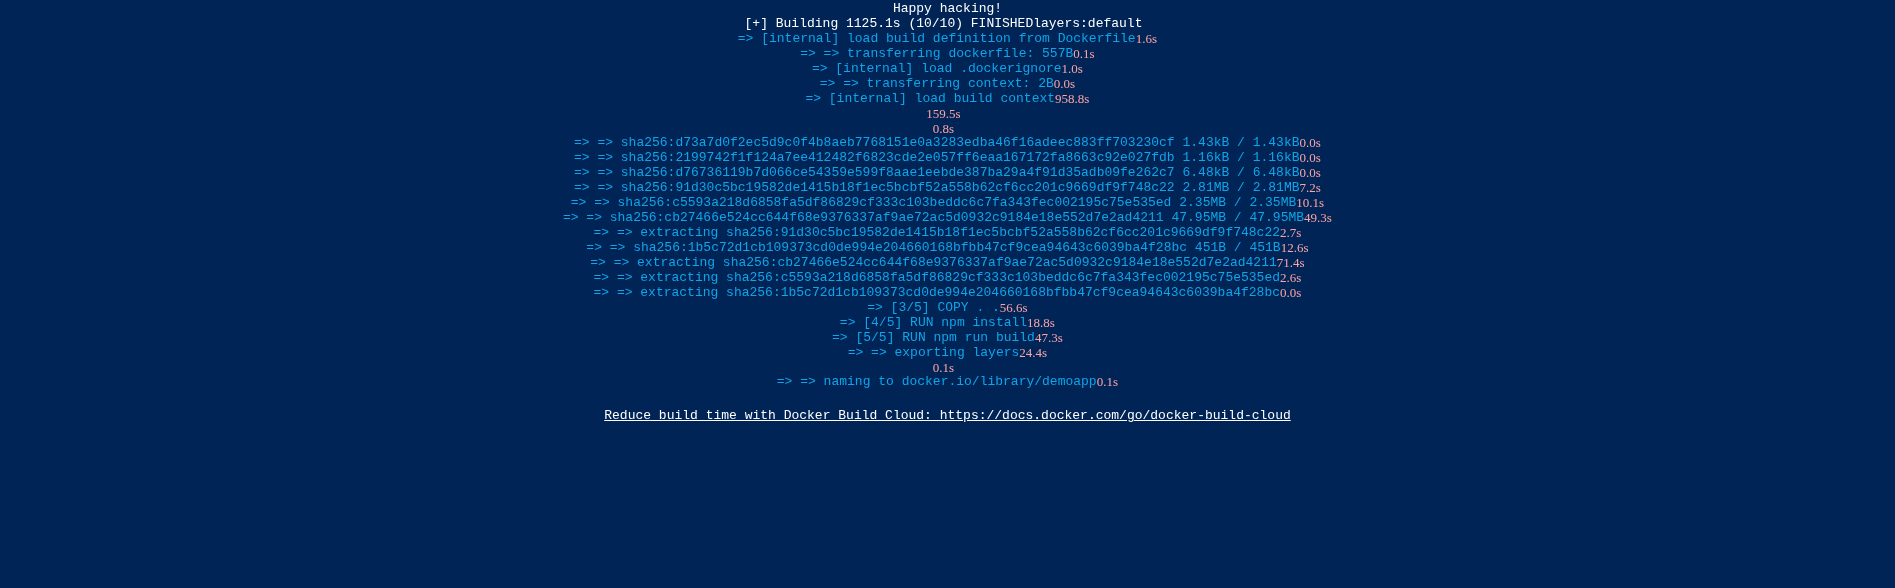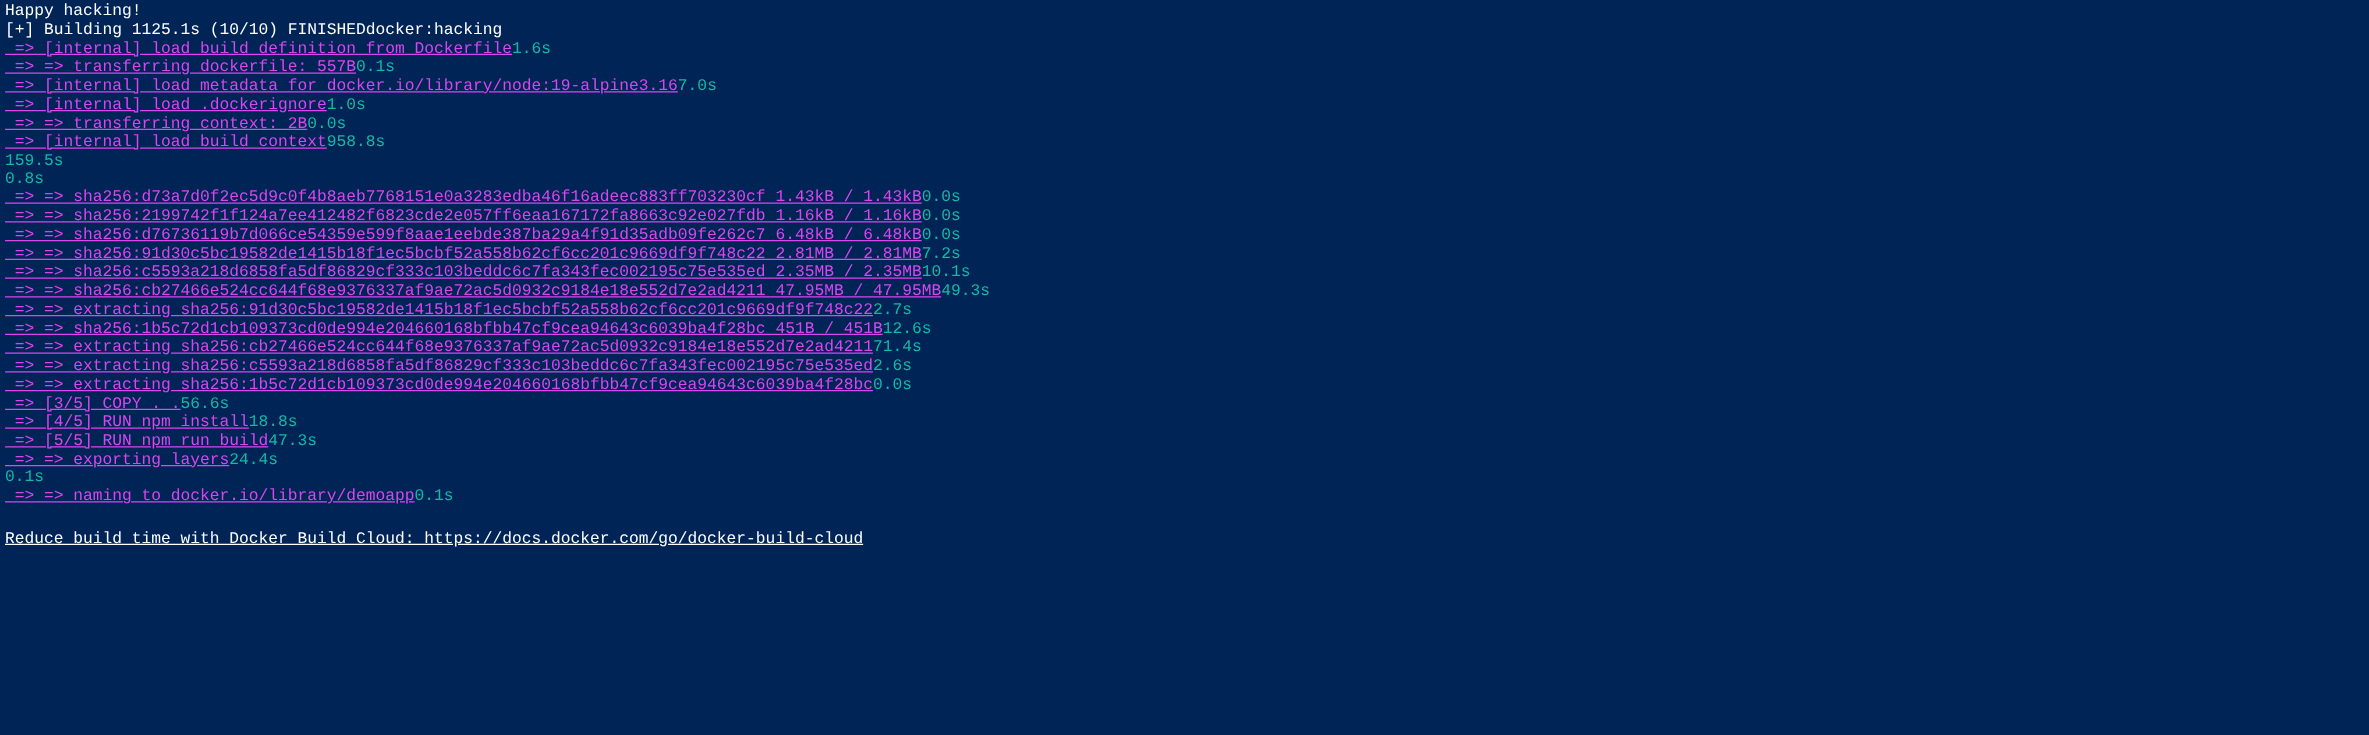--- a/index.html
+++ b/index.html
@@ -9,46 +9,45 @@
   font-family: 'Consolas', 'Courier New', monospace;
   font-size: 13px;
   line-height: 1.15;
   width: 1895px;
   height: 588px;
   overflow: hidden;
   padding: 2px 4px;
 }
 .line {
   display: flex;
-  justify-content: flex-start;
+  justify-content: center;
   white-space: pre;
 }
 .left { flex: 0 0 auto; }
 .right { flex: 0 0 auto; text-align: right; padding-right: 8px; }
 .white { color: #ffffff; }
-.step-text { color: #d946ef; text-decoration: underline; }
-.time { color: #14b8a6; }
+.step-text { color: #0ea5e9; }
+.time { color: #fca5a5; font-family: Liberation Serif, serif; }
 .footer { color: #ffffff; margin-top: 4px; text-decoration: underline; }
 </style>
 </head>
 <body>
 
 <div class="line">
   <span class="left white">Happy hacking!</span>
 </div>
 
 <div class="line">
   <span class="left white">[+] Building 1125.1s (10/10) FINISHED</span>
-  <span class="right white">docker:hacking</span>
+  <span class="right white">layers:default</span>
 </div>
 
 <div id="steps-container">
     <div class="line"><span class="left step-text"> =&gt; [internal] load build definition from Dockerfile</span><span class="right time">1.6s</span></div>
     <div class="line"><span class="left step-text"> =&gt; =&gt; transferring dockerfile: 557B</span><span class="right time">0.1s</span></div>
-    <div class="line"><span class="left step-text"> =&gt; [internal] load metadata for docker.io/library/node:19-alpine3.16</span><span class="right time">7.0s</span></div>
     <div class="line"><span class="left step-text"> =&gt; [internal] load .dockerignore</span><span class="right time">1.0s</span></div>
     <div class="line"><span class="left step-text"> =&gt; =&gt; transferring context: 2B</span><span class="right time">0.0s</span></div>
     <div class="line"><span class="left step-text"> =&gt; [internal] load build context</span><span class="right time">958.8s</span></div>
     <div class="line"><span class="right time">159.5s</span></div>
     <div class="line"><span class="right time">0.8s</span></div>
     <div class="line"><span class="left step-text"> =&gt; =&gt; sha256:d73a7d0f2ec5d9c0f4b8aeb7768151e0a3283edba46f16adeec883ff703230cf 1.43kB / 1.43kB</span><span class="right time">0.0s</span></div>
     <div class="line"><span class="left step-text"> =&gt; =&gt; sha256:2199742f1f124a7ee412482f6823cde2e057ff6eaa167172fa8663c92e027fdb 1.16kB / 1.16kB</span><span class="right time">0.0s</span></div>
     <div class="line"><span class="left step-text"> =&gt; =&gt; sha256:d76736119b7d066ce54359e599f8aae1eebde387ba29a4f91d35adb09fe262c7 6.48kB / 6.48kB</span><span class="right time">0.0s</span></div>
     <div class="line"><span class="left step-text"> =&gt; =&gt; sha256:91d30c5bc19582de1415b18f1ec5bcbf52a558b62cf6cc201c9669df9f748c22 2.81MB / 2.81MB</span><span class="right time">7.2s</span></div>
     <div class="line"><span class="left step-text"> =&gt; =&gt; sha256:c5593a218d6858fa5df86829cf333c103beddc6c7fa343fec002195c75e535ed 2.35MB / 2.35MB</span><span class="right time">10.1s</span></div>

